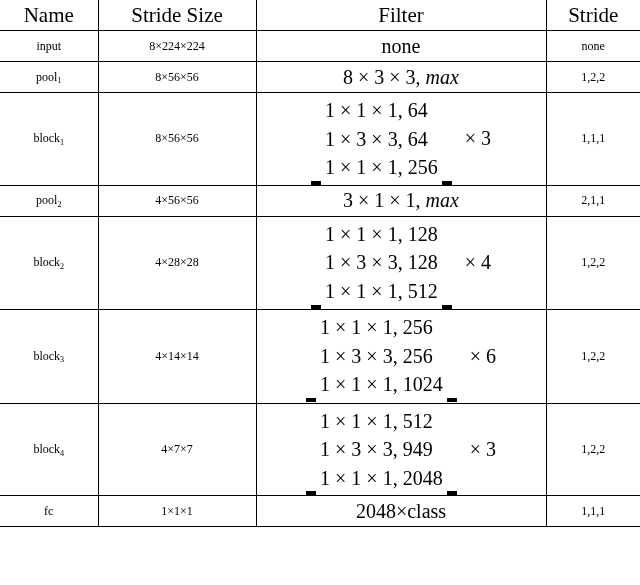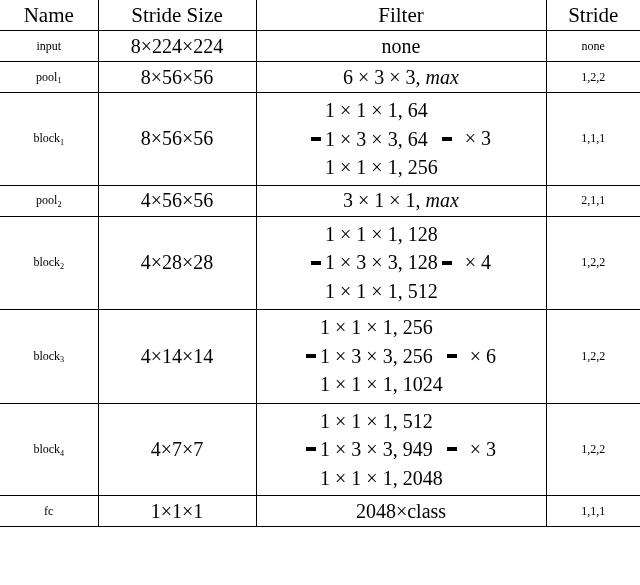--- a/index.html
+++ b/index.html
@@ -46,40 +46,40 @@
   .col-output { width: 158px; }
   .col-filter { width: 290px; }
   .col-stride { width: 94px; }
 
   .hdr-cell { font-size: 21px; height: 30px; }
 
   .cell { font-size: 20px; }
 
   .name-cell, .stride-cell { font-size: 12px; }
 
-  .out-cell { font-size: 20px; letter-spacing: 0; }
+  .out-cell { font-size: 12px; letter-spacing: 0; }
   .mi { font-style: italic; font-family: "Liberation Serif","DejaVu Serif",serif; }
 
   sub {
     font-size: 0.68em;
     vertical-align: baseline;
     position: relative;
     top: 0.32em;
   }
 
   
   .blockwrap {
     display: flex;
     align-items: center;
     justify-content: center;
     gap: 13px;
   }
   .bracket {
     display: inline-flex;
-    align-items: center;
+    align-items: flex-end;
   }
   .bk {
     width: 8px;
     border-top: 2.2px solid #000;
     border-bottom: 2.2px solid #000;
   }
   .bk-l { border-left: 2.2px solid #000; }
   .bk-r { border-right: 2.2px solid #000; }
   .rows {
     display: flex;
@@ -124,21 +124,21 @@
   <tbody id="table-body">
       <tr class="hrule">
         <td class="cell name-cell row-h-small"><span>input</span></td>
         <td class="cell out-cell row-h-small">8×224×224</td>
         <td class="cell row-h-small">none</td>
         <td class="cell stride-cell row-h-small">none</td>
       </tr>
       <tr class="hrule">
         <td class="cell name-cell row-h-small"><span>pool</span><sub>1</sub></td>
         <td class="cell out-cell row-h-small">8×56×56</td>
-        <td class="cell row-h-small"><span>6 × 3 × 3, </span><span class="mi">max</span></td>
+        <td class="cell row-h-small"><span>8 × 3 × 3, </span><span class="mi">max</span></td>
         <td class="cell stride-cell row-h-small">1,2,2</td>
       </tr>
       <tr class="hrule">
         <td class="cell name-cell row-h-block"><span>block</span><sub>1</sub></td>
         <td class="cell out-cell row-h-block">8×56×56</td>
         <td class="cell row-h-block">
           <div class="blockwrap">
             <span class="bracket">
               <span class="bk bk-l"></span>
               <div class="rows">

